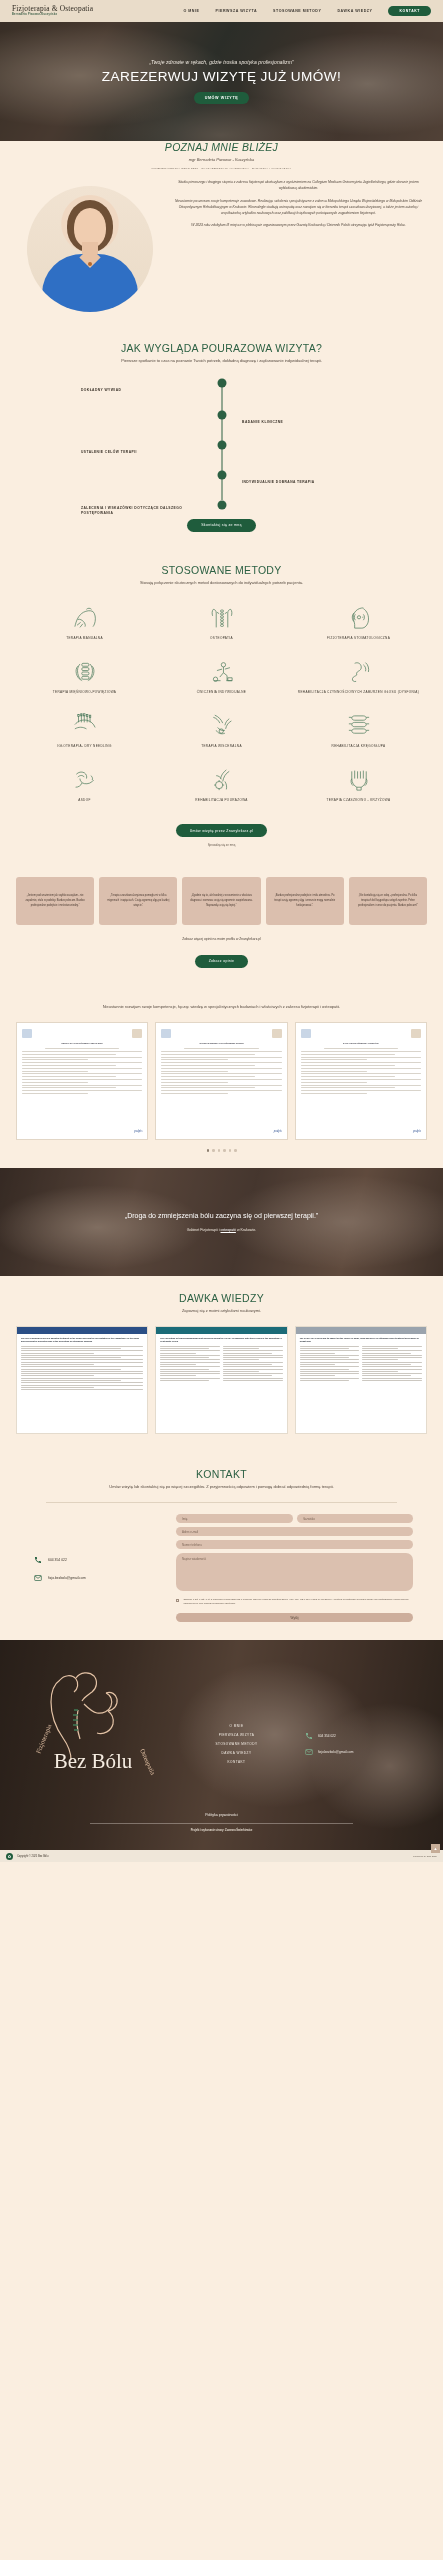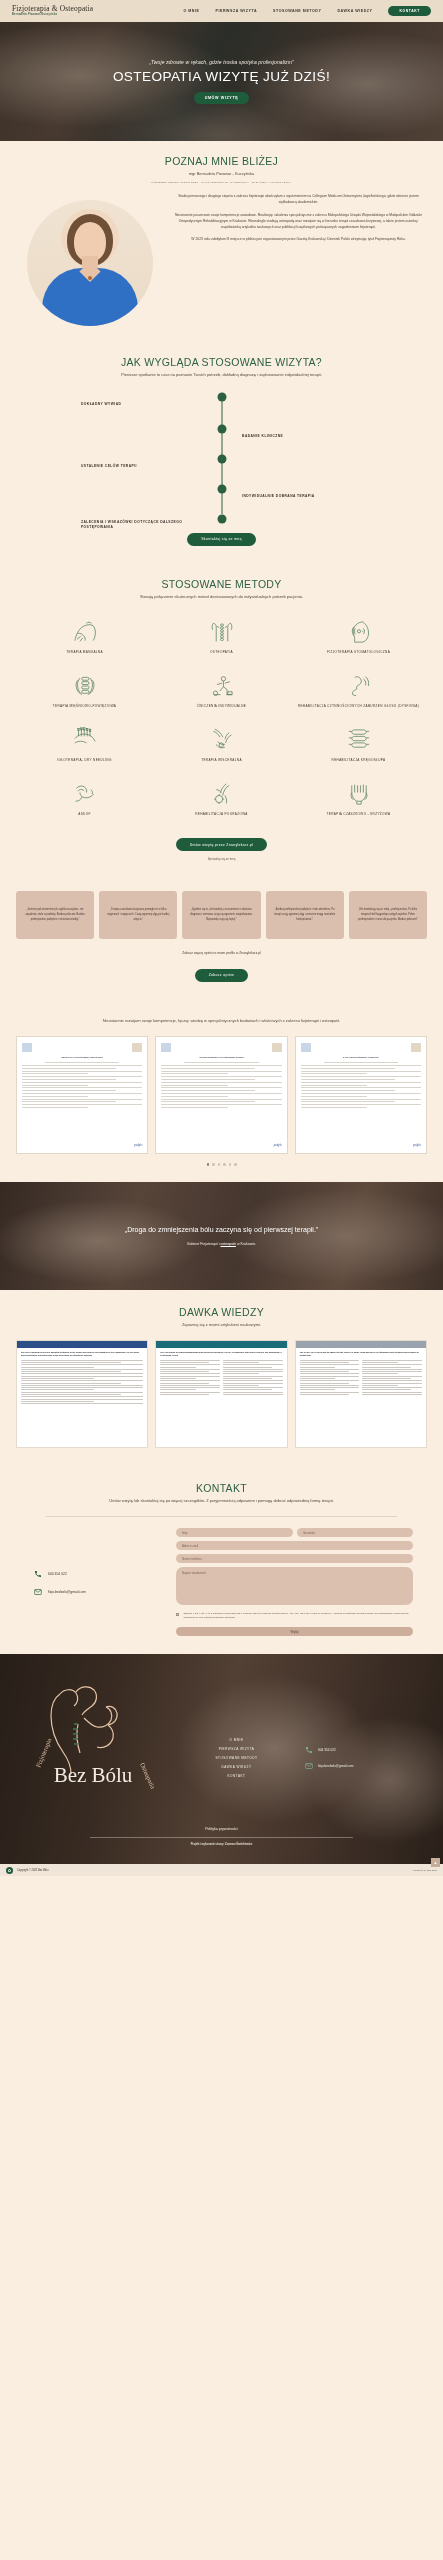--- a/index.html
+++ b/index.html
@@ -121,21 +121,21 @@
   }
   .sec-micro {
     text-align: center;
     color: #6c6055;
     font-size: 2.5px;
     letter-spacing: .35px;
     margin-top: 4px;
   }
 
   
-  .about { padding-top: 14px; padding-bottom: 16px; }
+  .about { padding-bottom: 16px; font-style: italic; }
   .about-body {
     display: flex;
     gap: 10px;
     margin-top: 10px;
     align-items: flex-start;
   }
   .about-photo-wrap {
     width: 148px; flex: 0 0 148px;
     display: flex; justify-content: center;
     padding-top: 6px;
@@ -408,21 +408,21 @@
       <div class="nav-item">DAWKA WIEDZY</div>
       <div class="nav-cta">KONTAKT</div>
     </div>
   </div>
 
   <div class="hero">
     <div class="hero-bg"></div>
     <div class="hero-scrim"></div>
     <div class="hero-inner">
       <div class="hero-quote">„Twoje zdrowie w rękach, gdzie troska spotyka profesjonalizm”</div>
-      <div class="hero-title">OSTEOPATIA WIZYTĘ JUŻ DZIŚ!</div>
+      <div class="hero-title">ZAREZERWUJ WIZYTĘ JUŻ UMÓW!</div>
       <div class="hero-btn">UMÓW WIZYTĘ</div>
     </div>
   </div>
 
   <div class="sec about">
     <div class="sec-title">POZNAJ MNIE BLIŻEJ</div>
     <div class="sec-sub">mgr Bernadeta Piwowar - Kuczyńska</div>
     <div class="sec-micro">FIZJOTERAPEUTKA ROKU 2023 · WYKŁADOWCZYNI AKADEMICKA · BADACZKA I KLINICYSTKA</div>
     <div class="about-body">
       <div class="about-photo-wrap">
@@ -437,21 +437,21 @@
       </div>
       <div class="about-text">
         <p>Studia pierwszego i drugiego stopnia z zakresu fizjoterapii ukończyłam z wyróżnieniem na Collegium Medicum Uniwersytetu Jagiellońskiego, gdzie obecnie jestem wykładowcą akademickim.</p>
         <p>Nieustannie poszerzam swoje kompetencje zawodowe. Realizując szkolenia specjalistyczne z zakresu Małopolskiego Urzędu Wojewódzkiego w Małopolskim Oddziale Ortopedycznym Rehabilitacyjnym w Krakowie. Równolegle studiuję osteopatię oraz rozwijam się w kierunku terapii czaszkowo-krzyżowej, a także jestem autorką i współautorką artykułów naukowych oraz publikacji książkowych poświęconych zagadnieniom fizjoterapii.</p>
         <p>W 2023 roku zdobyłam III miejsce w plebiscycie organizowanym przez Gazetę Krakowską i Dziennik Polski otrzymując tytuł Fizjoterapeuty Roku.</p>
       </div>
     </div>
   </div>
 
   <div class="sec tl-sec">
-    <div class="sec-title">JAK WYGLĄDA STOSOWANE WIZYTA?</div>
+    <div class="sec-title">JAK WYGLĄDA POURAZOWA WIZYTA?</div>
     <div class="sec-sub">Pierwsze spotkanie to czas na poznanie Twoich potrzeb, dokładną diagnozę i zaplanowanie indywidualnej terapii.</div>
     <div class="tl-wrap">
       <div class="tl-line"></div>
       <div class="tl-node" style="top:6px"></div>
       <div class="tl-node" style="top:38px"></div>
       <div class="tl-node" style="top:68px"></div>
       <div class="tl-node" style="top:98px"></div>
       <div class="tl-node" style="top:128px"></div>
       <div class="tl-label left" style="top:14px">DOKŁADNY WYWIAD</div>
       <div class="tl-label right" style="top:46px">BADANIE KLINICZNE</div>

